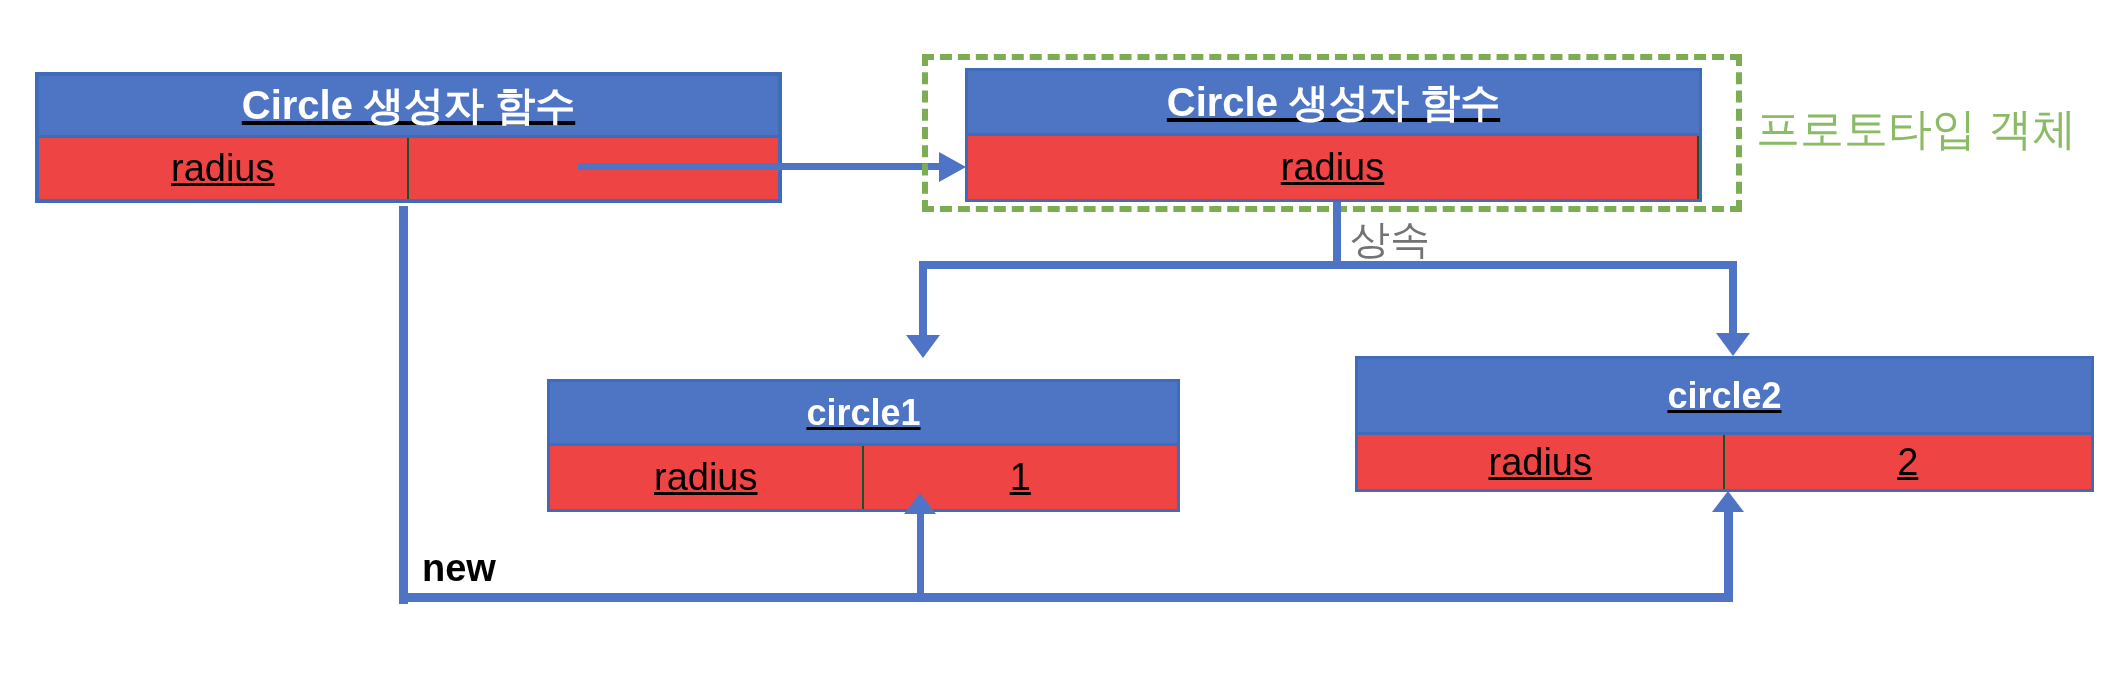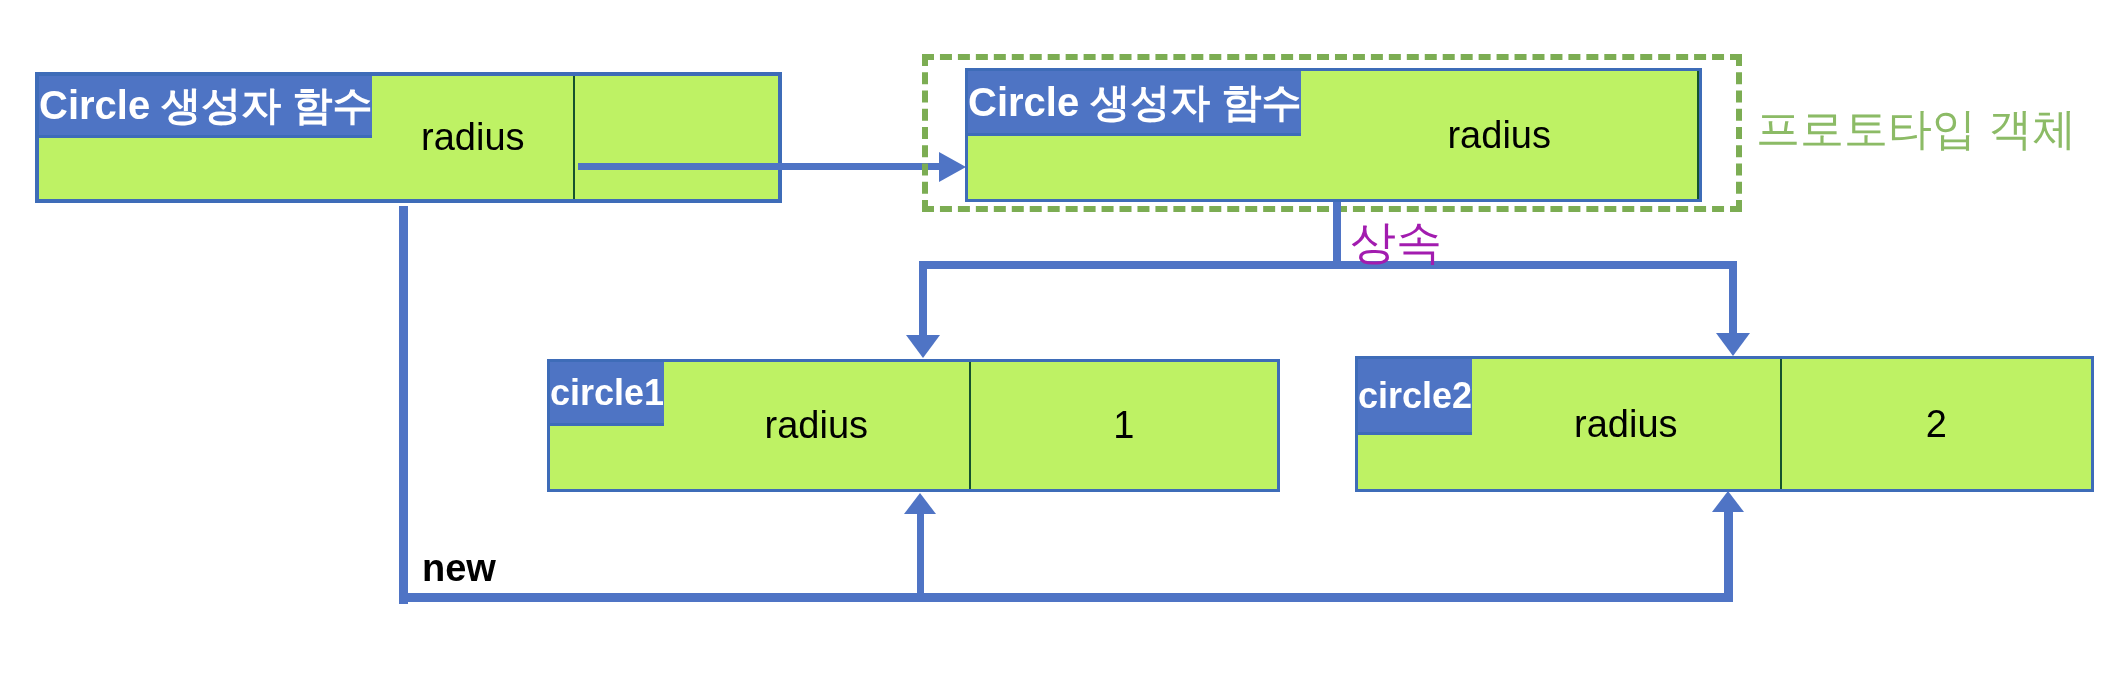--- a/index.html
+++ b/index.html
@@ -13,24 +13,25 @@
     width: 2106px;
     height: 676px;
     background: #ffffff;
     overflow: hidden;
   }
 
   
   .obj-table {
     position: absolute;
     box-sizing: border-box;
-    background: #bef264;
+    background: #ef4444;
     border: 3px solid #3E6CB8;
     display: flex;
-    flex-direction: row;
+    flex-direction: column;
+    text-decoration: underline;
   }
   .obj-table.thick { border-width: 4px; }
   .obj-header {
     box-sizing: border-box;
     background: #4E74C4;
     color: #ffffff;
     font-weight: bold;
     display: flex;
     align-items: center;
     justify-content: center;
@@ -50,21 +51,21 @@
     font-size: 38px;
     white-space: nowrap;
   }
   .cell.key { border-right: 2px solid #14532d; }
 
   
   #ctor-box   { left: 35px;   top: 72px;  width: 747px; height: 131px; }
   #ctor-box   .obj-header { height: 62px; font-size: 40px; }
   #proto-box  { left: 965px;  top: 68px;  width: 737px; height: 134px; }
   #proto-box  .obj-header { height: 65px; font-size: 40px; }
-  #circle1-box{ left: 547px;  top: 359px; width: 733px; height: 133px; }
+  #circle1-box{ left: 547px;  top: 379px; width: 633px; height: 133px; }
   #circle1-box .obj-header { height: 64px; font-size: 36px; }
   #circle2-box{ left: 1355px; top: 356px; width: 739px; height: 136px; }
   #circle2-box .obj-header { height: 76px; font-size: 36px; }
 
   
   .proto-region {
     position: absolute;
     left: 922px; top: 54px;
     width: 820px; height: 158px;
     box-sizing: border-box;
@@ -110,22 +111,22 @@
   
   #inh-stem        { left: 1333px; top: 202px; width: 8px;   height: 67px; }
   #inh-hline       { left: 919px;  top: 261px; width: 818px; height: 8px; }
   #inh-left-vline  { left: 919px;  top: 261px; width: 8px;   height: 76px; }
   #inh-left-head   { left: 906px;  top: 335px; }
   #inh-right-vline { left: 1729px; top: 261px; width: 8px;   height: 74px; }
   #inh-right-head  { left: 1716px; top: 333px; }
   .inh-label {
     position: absolute;
     left: 1350px; top: 212px;
-    font-size: 46px;
-    color: #a21caf;
+    font-size: 40px;
+    color: #737373;
     white-space: nowrap;
   }
 
   
   #new-vline       { left: 399px;  top: 206px; width: 9px;    height: 398px; }
   #new-hline       { left: 399px;  top: 593px; width: 1334px; height: 9px; }
   #new-mid-vline   { left: 917px;  top: 513px; width: 7px;    height: 80px; }
   #new-mid-head    { left: 904px;  top: 493px; }
   #new-end-vline   { left: 1724px; top: 511px; width: 9px;    height: 82px; }
   #new-end-head    { left: 1712px; top: 491px; }

